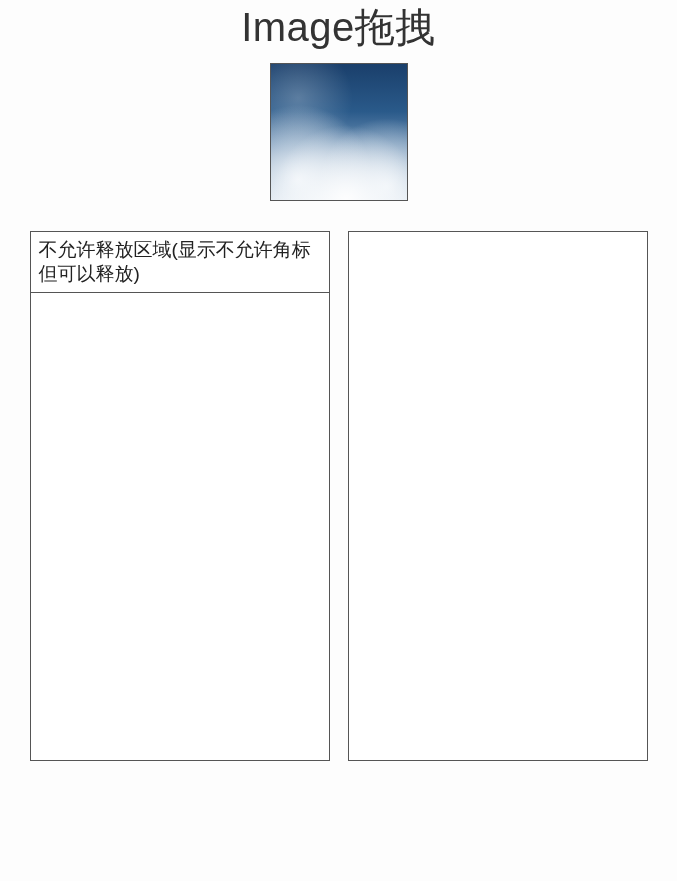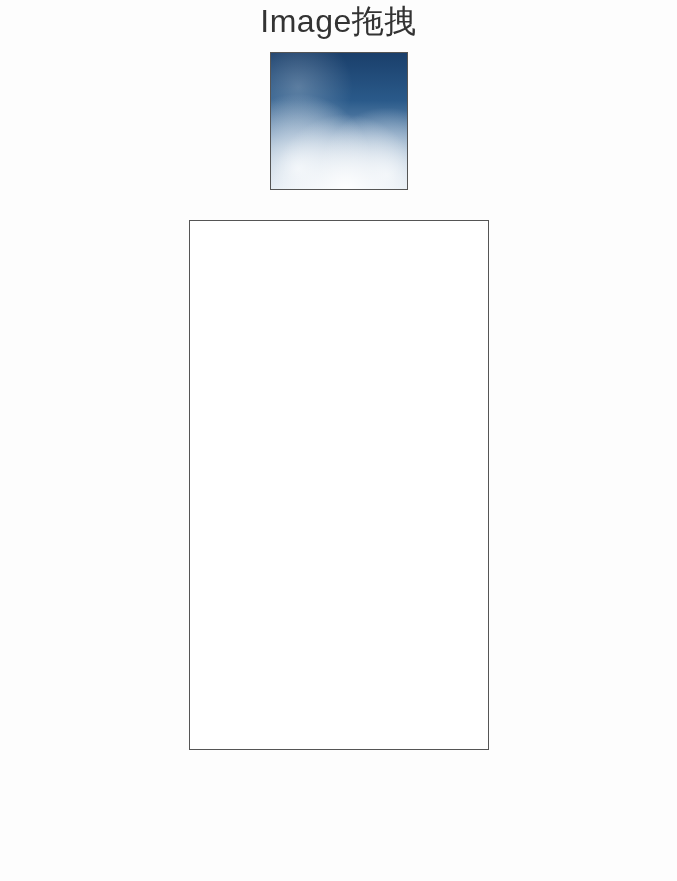--- a/index.html
+++ b/index.html
@@ -5,21 +5,21 @@
     * { box-sizing: border-box; margin: 0; padding: 0; }
     body {
       width: 677px;
       height: 881px;
       background: #fdfdfd;
       font-family: -apple-system, BlinkMacSystemFont, "Segoe UI", "PingFang SC", "Microsoft YaHei", sans-serif;
       overflow: hidden;
     }
     .title {
       text-align: center;
-      font-size: 32px;
+      font-size: 40px;
       font-weight: 400;
       color: #333;
       margin-top: 0px;
       letter-spacing: 0.5px;
     }
     .image-wrap {
       display: flex;
       justify-content: center;
       margin-top: 8px;
     }
@@ -100,15 +100,19 @@
     <rect x="0" y="0" width="138" height="138" fill="url(#skyGrad)"></rect>
     <rect x="0" y="0" width="138" height="138" fill="url(#wispy)"></rect>
     <rect x="0" y="0" width="138" height="138" fill="url(#cloud1)"></rect>
     <rect x="0" y="0" width="138" height="138" fill="url(#cloud2)"></rect>
     <rect x="0" y="0" width="138" height="138" fill="url(#cloud3)"></rect>
   </svg>
 </div>
 
 <div class="zones">
   <div class="zone">
+    <div class="zone-header left">不允许释放区域(显示不允许角标但可以释放)</div>
+    <div class="zone-body"></div>
+  </div>
+  <div class="zone">
     <div class="zone-body"></div>
   </div>
 </div>
 
 </body></html>

